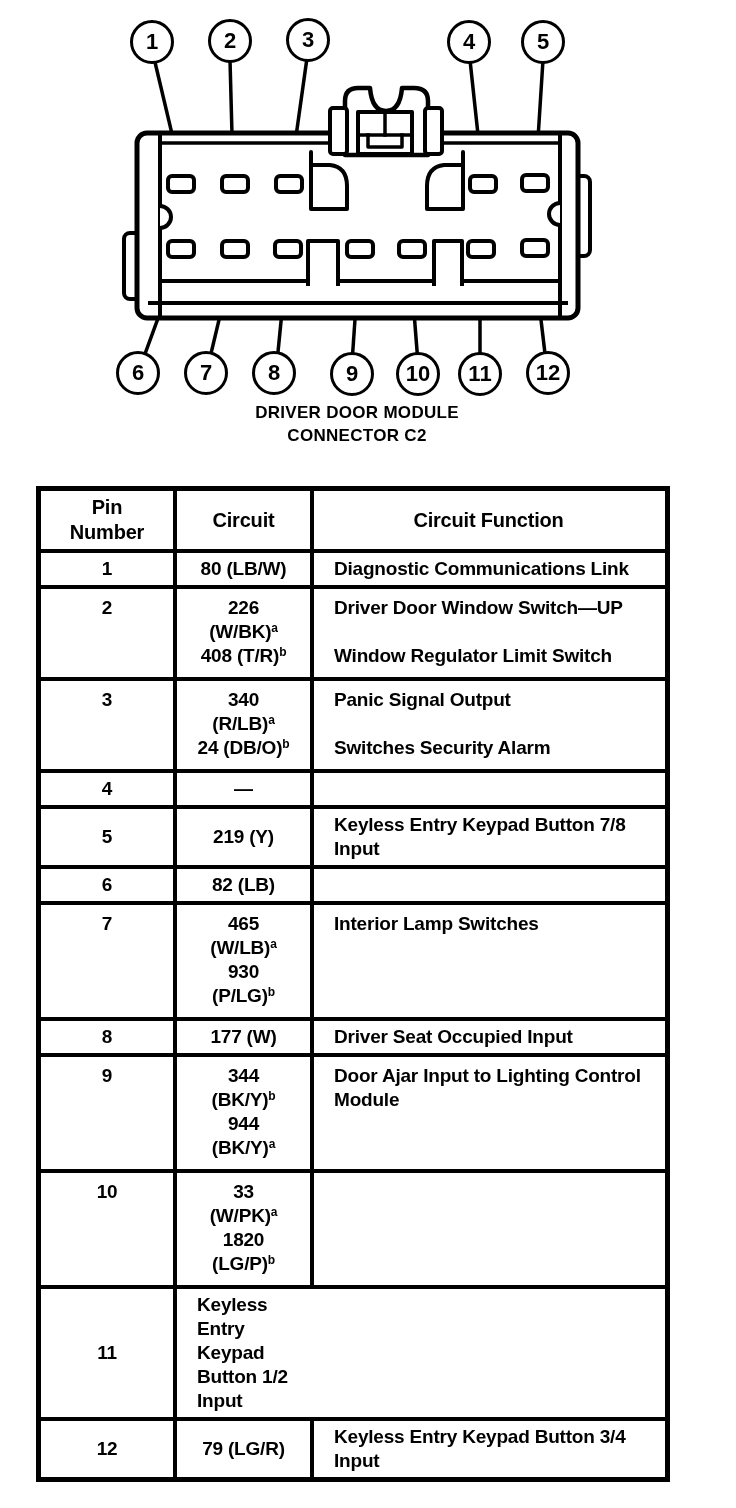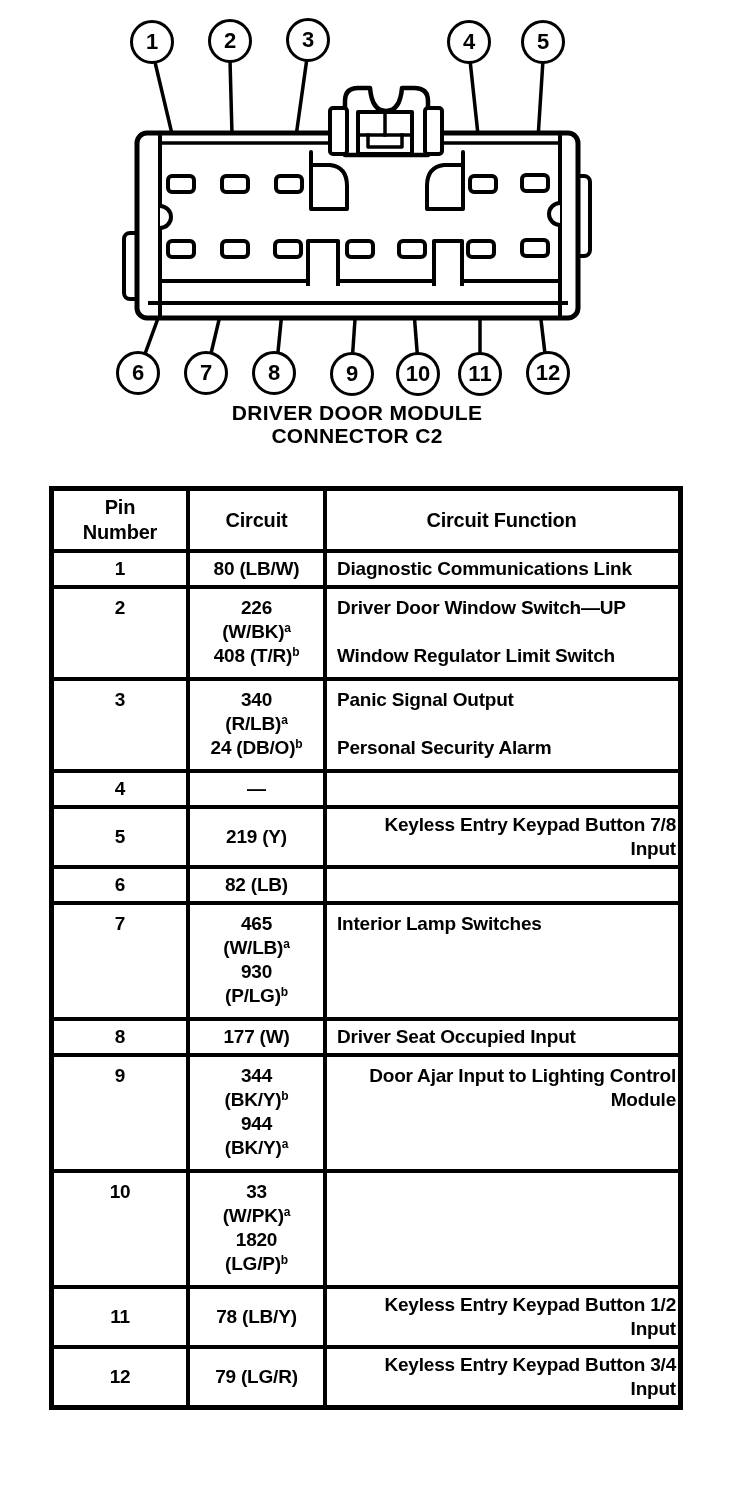--- a/index.html
+++ b/index.html
@@ -11,38 +11,38 @@
   
   .figure{position:relative;width:736px;height:450px;}
   .figure svg{position:absolute;left:0;top:0;}
   .callout{
     position:absolute;width:44px;height:44px;border:3px solid #000;border-radius:50%;
     background:#fff;display:flex;align-items:center;justify-content:center;
     font-size:22px;font-weight:700;box-sizing:border-box;
   }
   .fig-title{
     position:absolute;left:0;top:401px;width:714px;text-align:center;
-    font-size:21px;line-height:23px;letter-spacing:.3px;
+    font-size:17px;line-height:23px;letter-spacing:.3px;
   }
   
   .pin-table{
-    position:absolute;left:49px;top:486px;width:634px;
+    position:absolute;left:36px;top:486px;width:634px;
     border:5px solid #000;box-sizing:border-box;background:#fff;
   }
   .trow{
     display:grid;grid-template-columns:136px 137px 1fr;
     border-top:4px solid #000;box-sizing:border-box;
   }
   .trow:first-child{border-top:none;}
   .cell{
     box-sizing:border-box;display:flex;flex-direction:column;
     font-size:19px;line-height:24px;letter-spacing:-0.2px;
   }
   .cell.c1,.cell.c2{border-right:4px solid #000;align-items:center;text-align:center;}
-  .cell.c3{padding-left:10px;padding-right:2px;align-items:flex-start;text-align:right;}
+  .cell.c3{padding-left:20px;padding-right:2px;align-items:flex-start;text-align:left;}
   .trow.single .cell{justify-content:center;padding-top:4px;padding-bottom:4px;}
   .trow.multi .cell{justify-content:space-between;padding-top:7px;padding-bottom:9px;}
   .trow.header .cell{justify-content:center;align-items:center;text-align:center;
     font-size:20px;white-space:pre-line;line-height:25px;}
   .trow.header .cell.c3{padding-left:0;border-radius:8px;}
   .centry,.fentry{display:block;}
   .sup{font-size:12px;vertical-align:6px;line-height:0;}
 </style>
 </head>
 <body>
@@ -182,21 +182,21 @@
         <div class="centry">
           <div>340</div>
           <div>(R/LB)<span class="sup">a</span></div>
         </div>
         <div class="centry">
           <div>24 (DB/O)<span class="sup">b</span></div>
         </div>
       </div>
       <div class="cell c3">
         <div class="fentry">Panic Signal Output</div>
-        <div class="fentry">Personal Security Alarm</div>
+        <div class="fentry">Switches Security Alarm</div>
       </div>
     </div>
     <div class="trow single" style="min-height: 30px;">
       <div class="cell c1">
         <span>4</span>
       </div>
       <div class="cell c2">
         <div class="centry">
           <div>—</div>
         </div>
@@ -288,25 +288,20 @@
         <div class="centry">
           <div>1820</div>
           <div>(LG/P)<span class="sup">b</span></div>
         </div>
       </div>
     </div>
     <div class="trow single" style="min-height: 58px;">
       <div class="cell c1">
         <span>11</span>
       </div>
-      <div class="cell c2">
-        <div class="centry">
-          <div>78 (LB/Y)</div>
-        </div>
-      </div>
       <div class="cell c3">
         <div class="fentry">Keyless Entry Keypad Button 1/2 Input</div>
       </div>
     </div>
     <div class="trow single" style="min-height: 58px;">
       <div class="cell c1">
         <span>12</span>
       </div>
       <div class="cell c2">
         <div class="centry">

